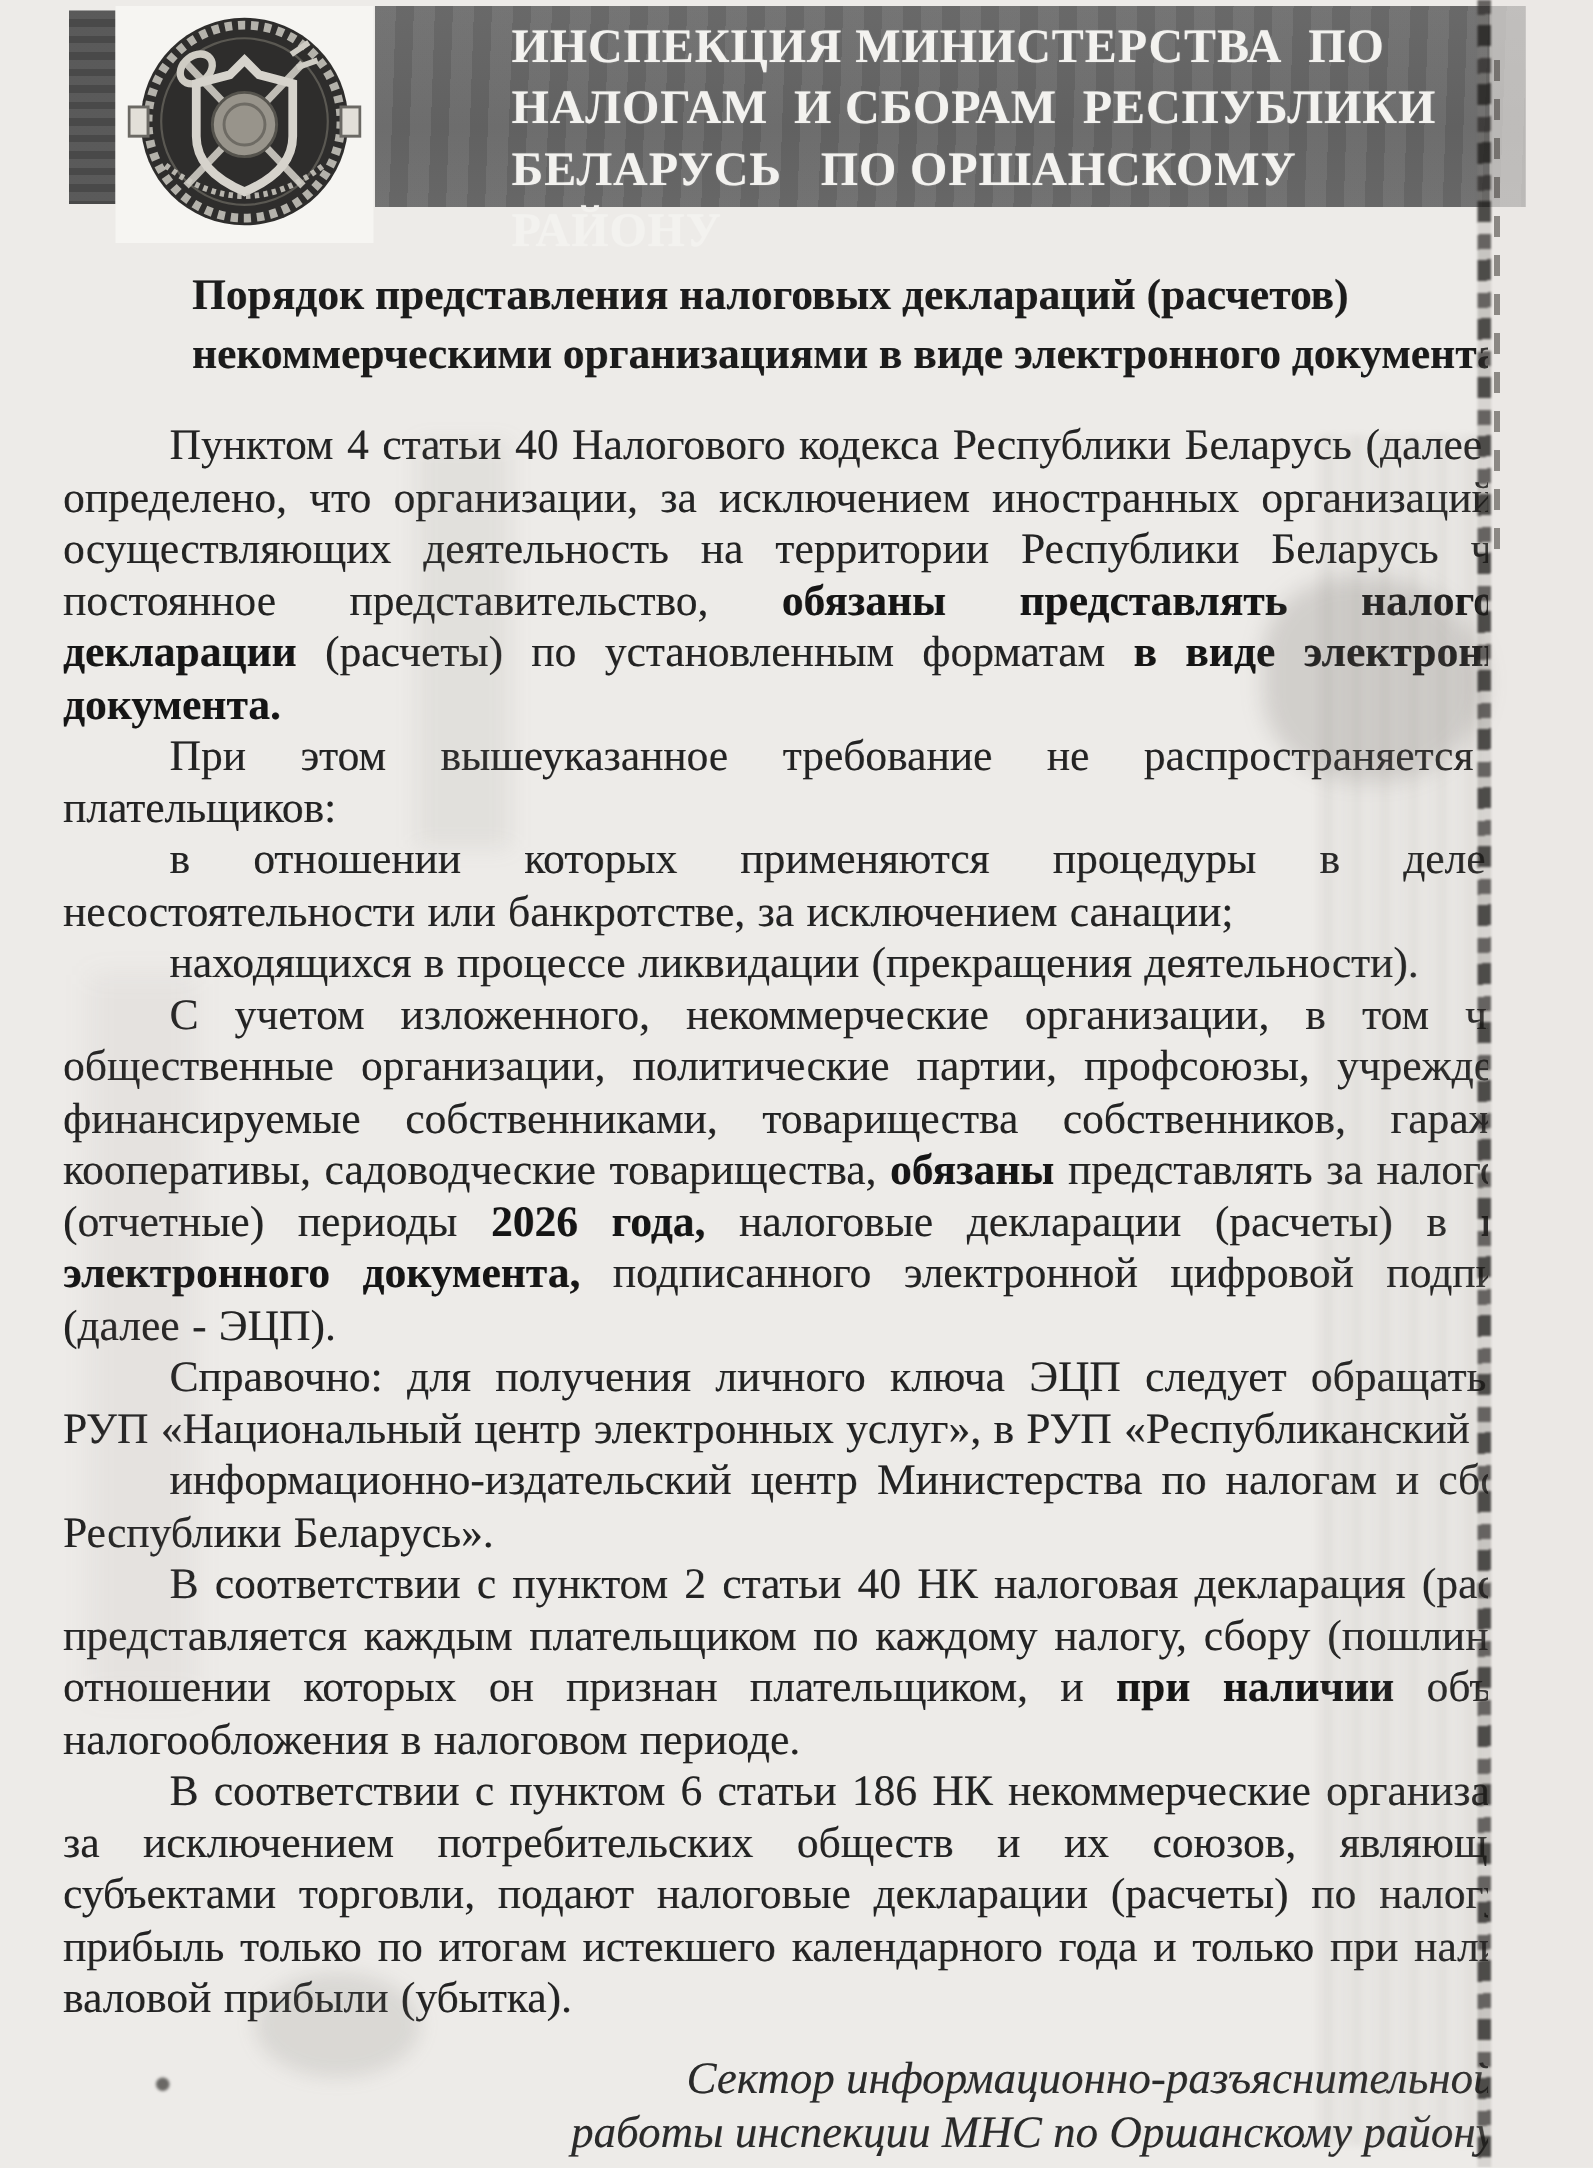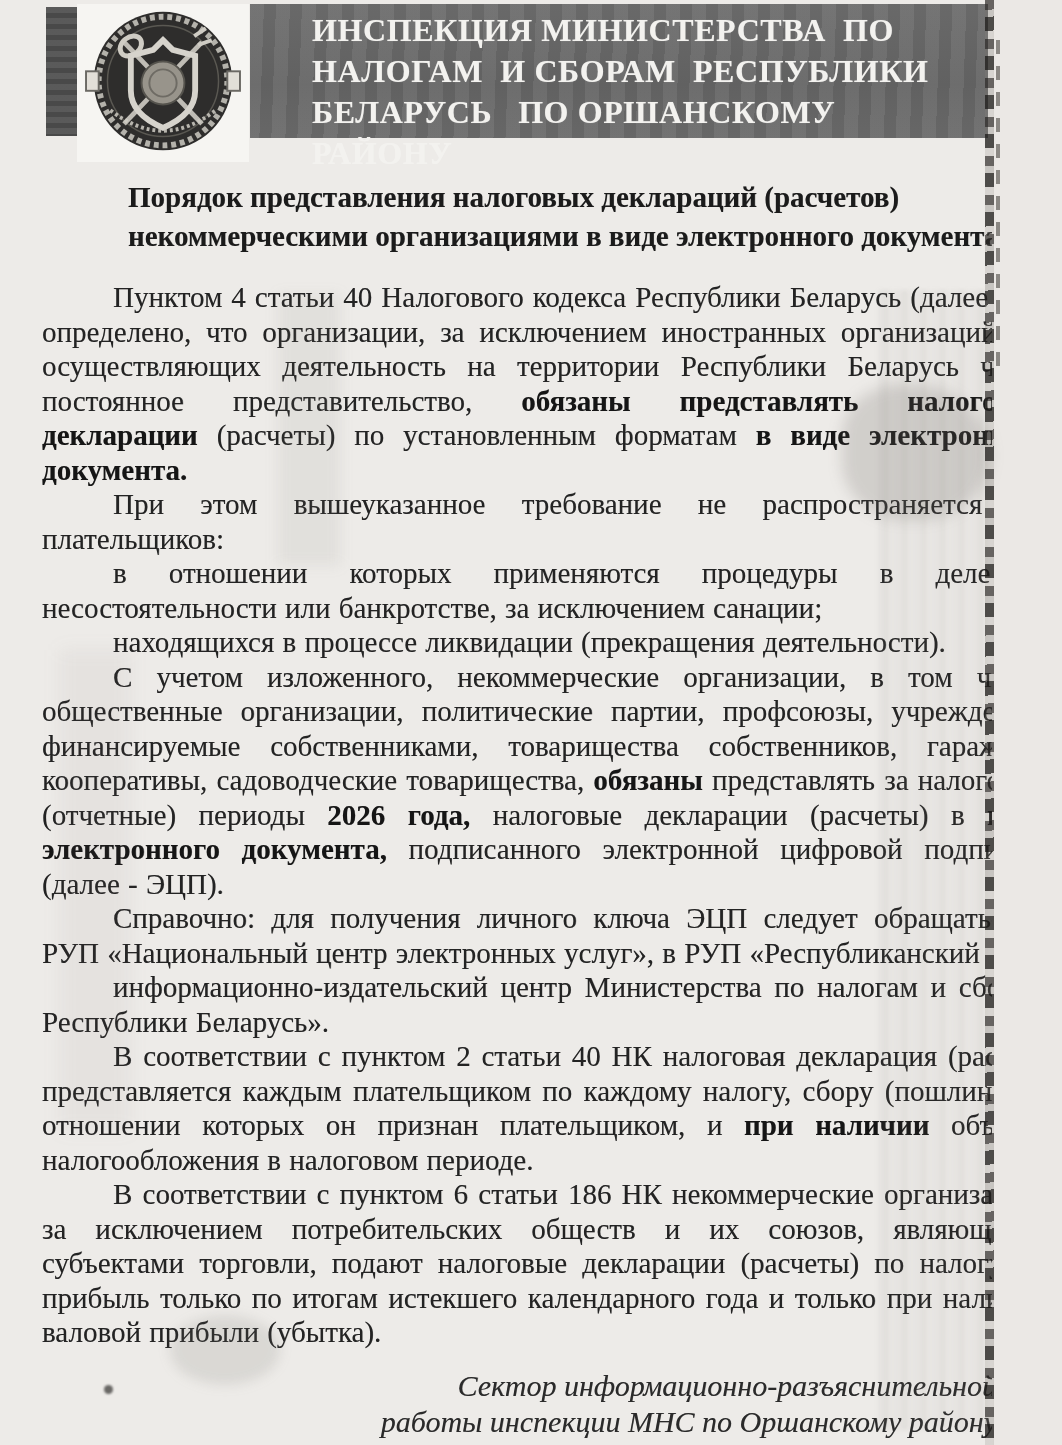--- a/index.html
+++ b/index.html
@@ -23,20 +23,21 @@
     position:absolute;left:77px;top:4px;width:172px;height:158px;
     background:#f6f5f2;
     display:flex;align-items:center;justify-content:center;
   }
   .banner{
     position:absolute;left:250px;top:4px;width:738px;height:134px;
     background:
       repeating-linear-gradient(92deg, rgba(255,255,255,.04) 0 14px, rgba(0,0,0,.06) 14px 26px),
       linear-gradient(180deg, #6f6f6f, #676767 60%, #6d6d6d),
       #6a6a6a;
+    padding-left: 29px;
   }
   .banner-title{
     padding:6px 0 0 62px;
     font-weight:bold;
     font-size:32px;line-height:41px;
     letter-spacing:0.6px;
     color:#f3f2ef;
     white-space:pre-wrap;
     text-shadow:0 0 1px rgba(255,255,255,.35);
   }

